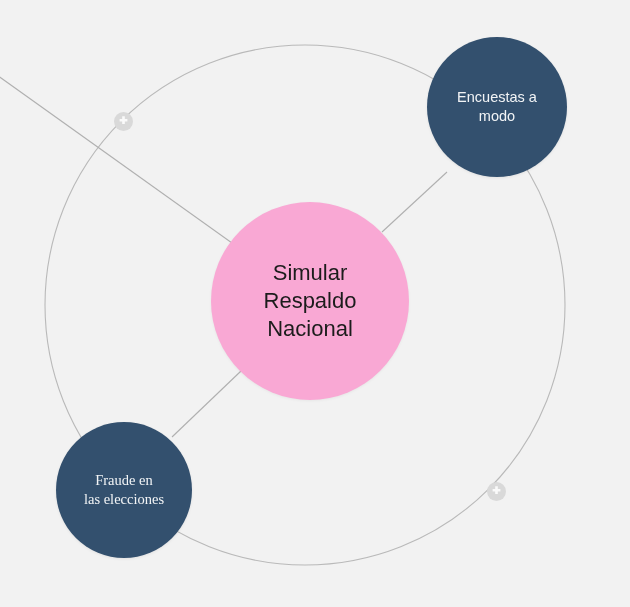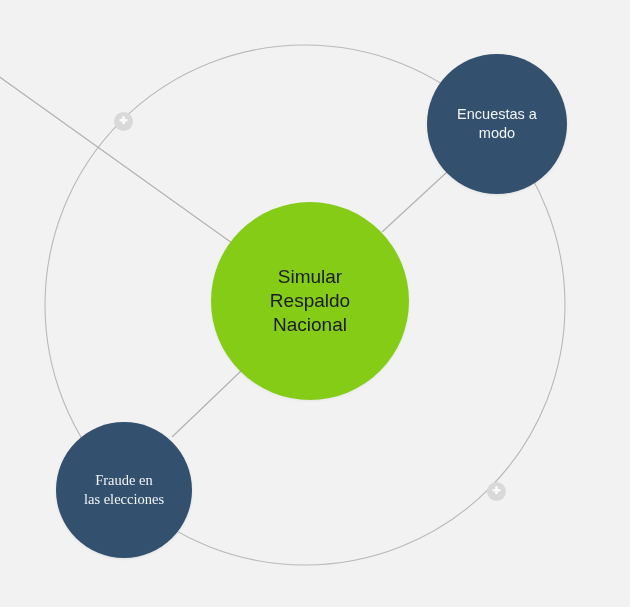--- a/index.html
+++ b/index.html
@@ -39,23 +39,23 @@
     cursor: pointer;
     user-select: none;
   }
   .node-label {
     display: block;
     white-space: pre-line;
     line-height: 1.28;
     padding: 0 8px;
   }
   .node-central {
-    background: #84cc16;
+    background: #f9a8d4;
     color: #1c1c1c;
-    font-size: 19px;
+    font-size: 22px;
     box-shadow: 0 1px 3px rgba(0,0,0,0.05);
   }
   .node-topic {
     background: #33506e;
     color: #f2f4f6;
     font-size: 14.5px;
     box-shadow: 0 1px 3px rgba(0,0,0,0.07);
   }
   .add-handle {
     position: absolute;
@@ -83,21 +83,21 @@
     <line x1="382" y1="232" x2="447" y2="172" stroke="#b0b0b0" stroke-width="1.1"></line>
     <line x1="241" y1="371" x2="172" y2="437" stroke="#b0b0b0" stroke-width="1.1"></line>
   </svg>
 
   <div class="node node-central" style="left:211px; top:202px; width:198px; height:198px;">
     <span class="node-label">Simular
 Respaldo
 Nacional</span>
   </div>
 
-  <div class="node node-topic" style="left:427px; top:54px; width:140px; height:140px;">
+  <div class="node node-topic" style="left:427px; top:37px; width:140px; height:140px;">
     <span class="node-label">Encuestas a
 modo</span>
   </div>
 
   <div class="node node-topic" style="left:56px; top:422px; width:136px; height:136px;font-family:Liberation Serif, serif;">
     <span class="node-label">Fraude en
 las elecciones</span>
   </div>
 
   <div class="add-handle" style="left:114px; top:112px;">

